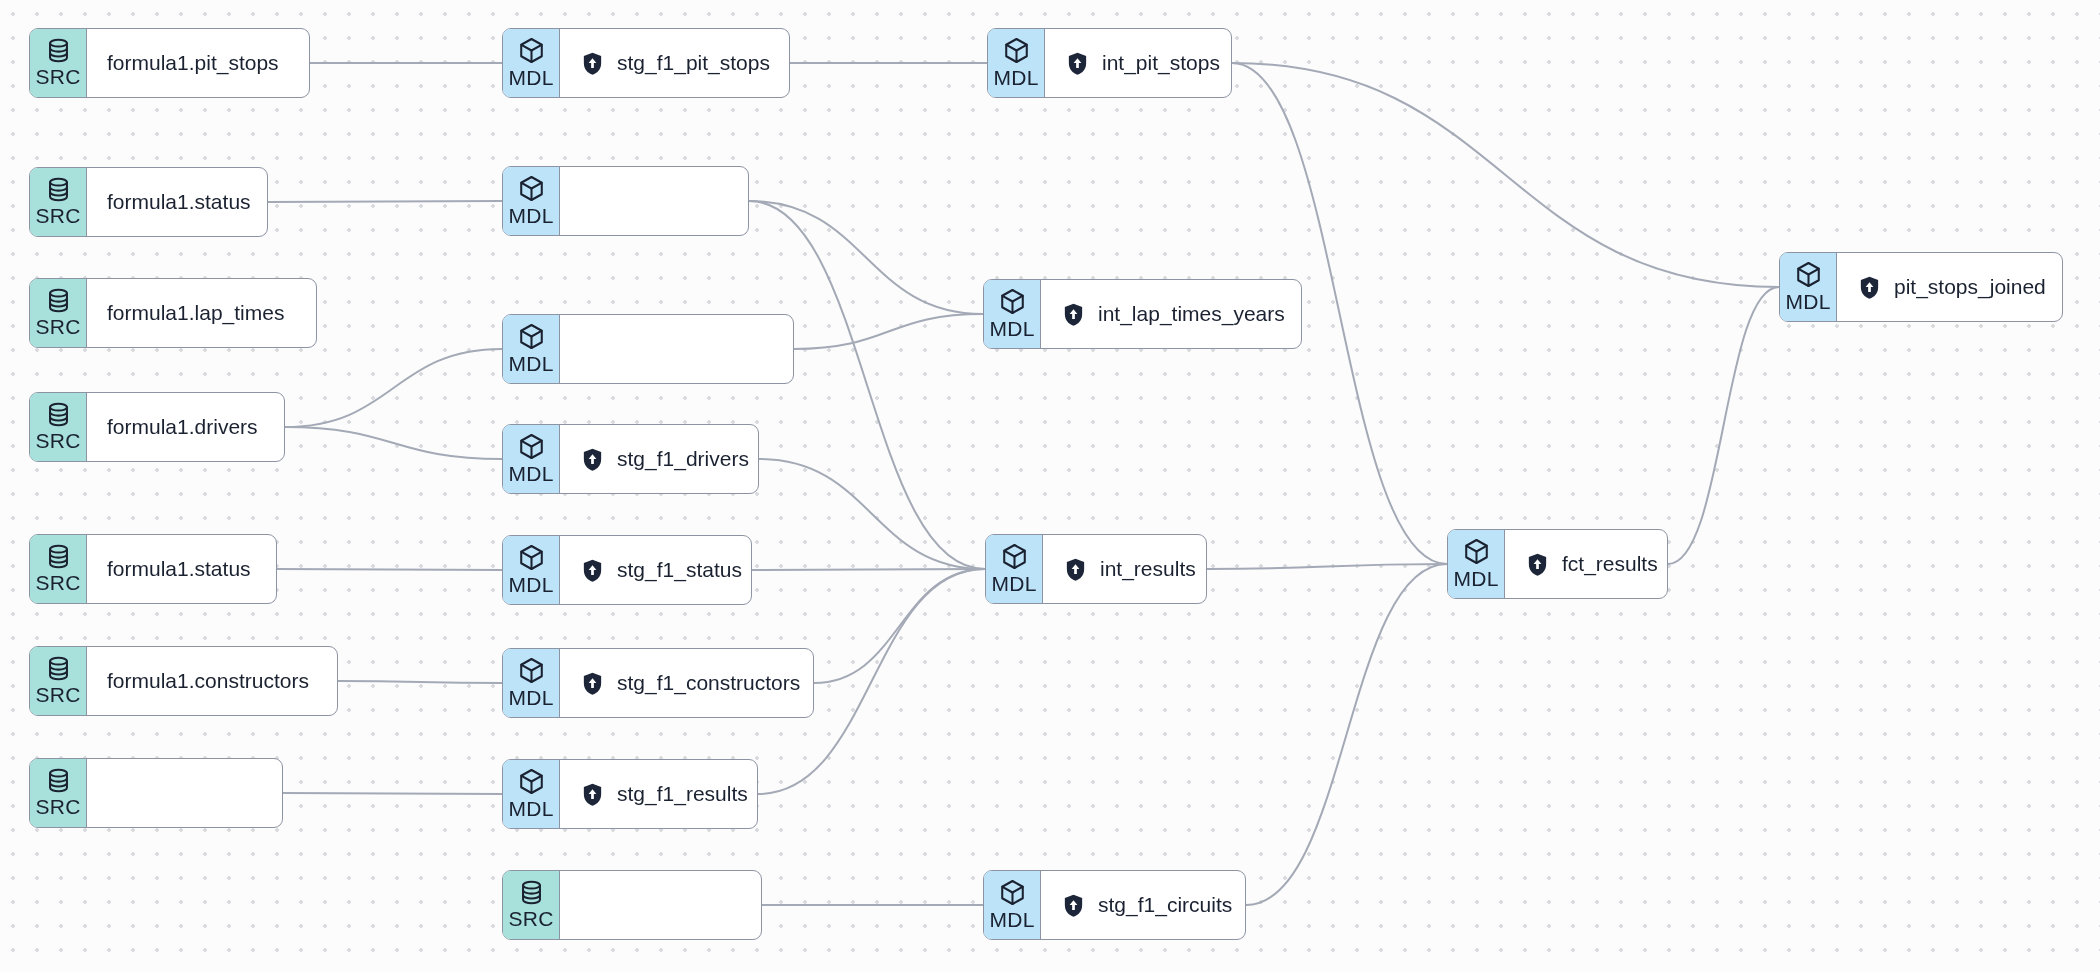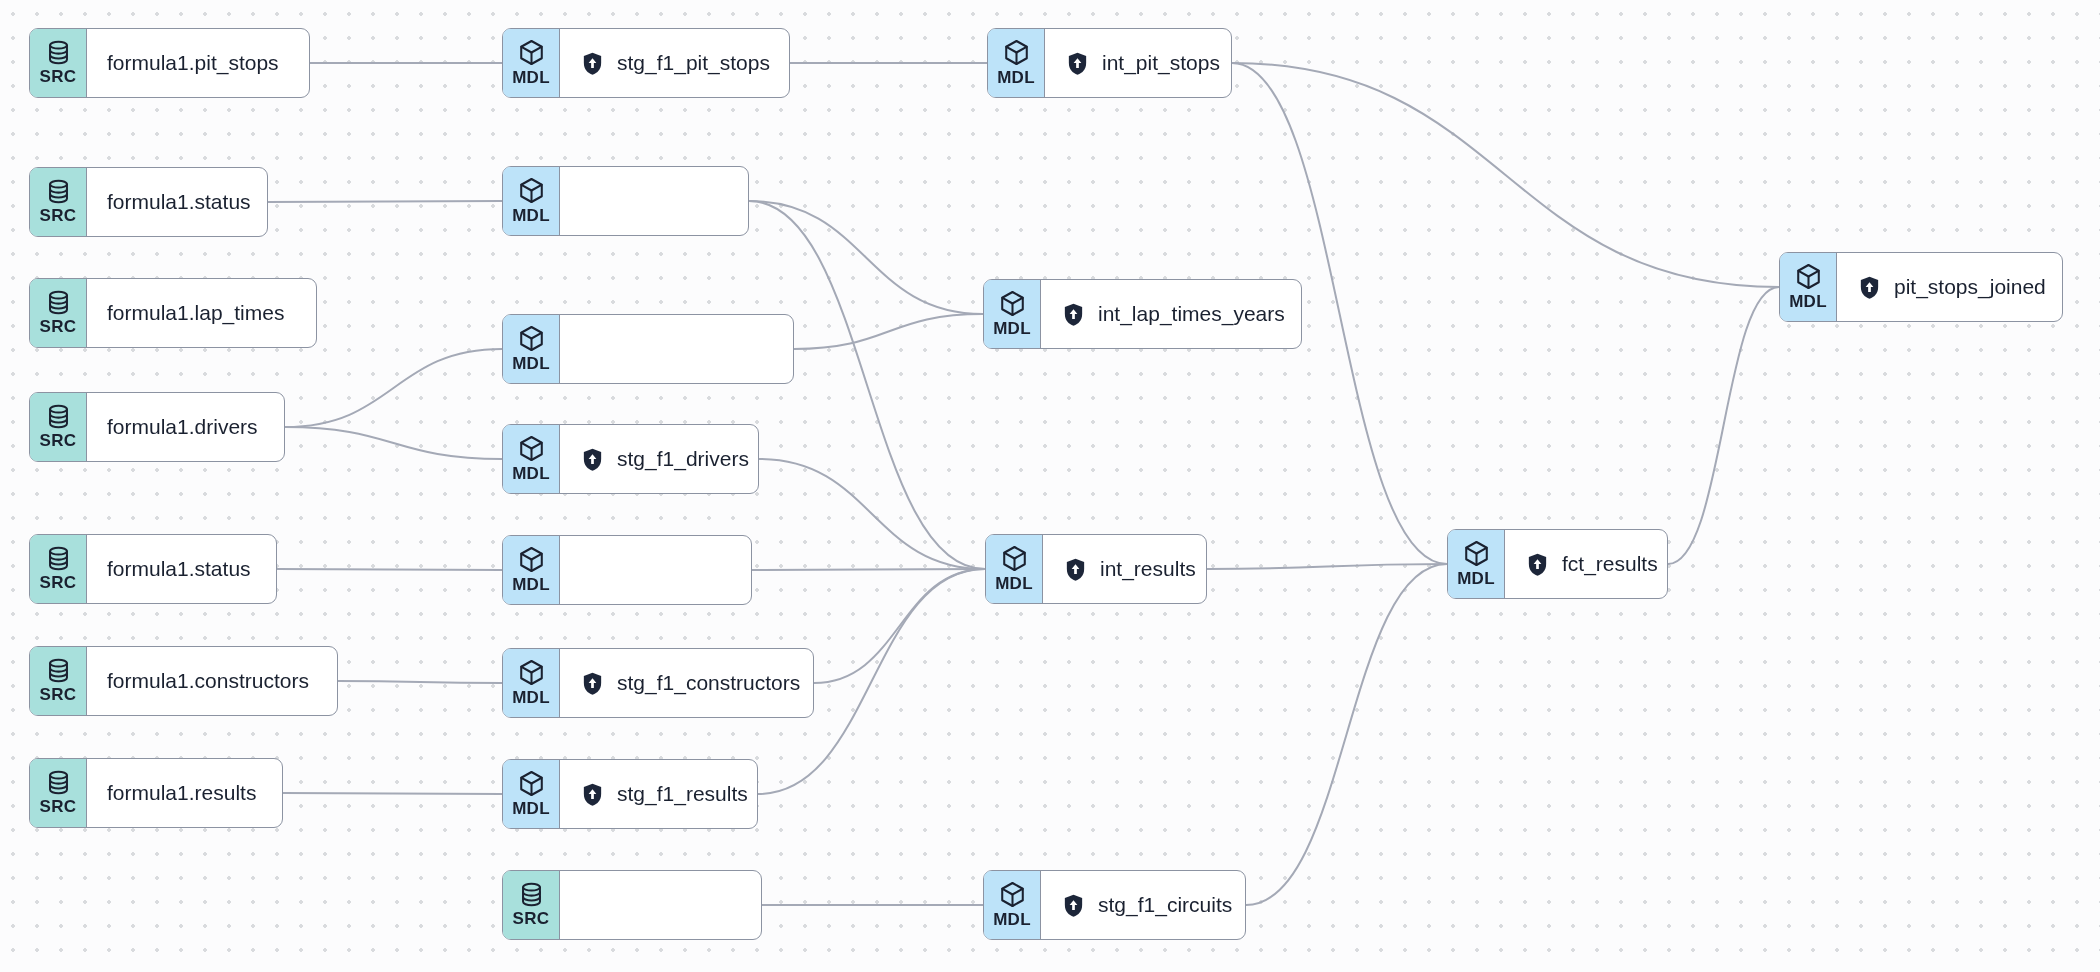--- a/index.html
+++ b/index.html
@@ -19,21 +19,21 @@
     border-radius:9px;
   }
   .badge{
     flex:0 0 56px;display:flex;flex-direction:column;align-items:center;justify-content:center;
     gap:1px;border-right:1.7px solid var(--border,#8c93a2);border-radius:7px 0 0 7px;
     color:var(--text,#1a2130);
   }
   .node.source .badge{background:var(--srcbg,#a8e0dc);}
   .node.model  .badge{background:var(--mdlbg,#bde3f9);}
   .badge-icon{display:flex;line-height:0;}
-  .badge-label{font-size:17px;font-weight:700;letter-spacing:.3px;color:var(--text,#1a2130);}
+  .badge-label{font-size:21px;font-weight:400;letter-spacing:.3px;color:var(--text,#1a2130);}
   .body{flex:1 1 auto;display:flex;align-items:center;padding:0 20px;gap:12px;min-width:0;}
   .shield{display:flex;line-height:0;}
   .label{font-size:21px;color:var(--text,#1a2130);white-space:nowrap;}
 </style>
 </head>
 <body>
 
 <div id="canvas" style="width: 2100px; height: 972px; background-size: 24px 24px;">
   <svg id="edge-layer" xmlns="http://www.w3.org/2000/svg" viewBox="0 0 2100 972" width="2100" height="972">
       <path d="M 310 63 C 406 63, 406 63, 502 63" class="edge"></path>
@@ -165,24 +165,20 @@
       <span class="badge-icon">
           <svg viewBox="0 0 24 24" width="27" height="27" fill="none" stroke="#1a2130" stroke-width="1.8" stroke-linecap="round">
             <ellipse cx="12" cy="5.5" rx="7.5" ry="3"></ellipse>
             <path d="M4.5 5.5 V18.5 C4.5 20.2 7.9 21.5 12 21.5 C16.1 21.5 19.5 20.2 19.5 18.5 V5.5"></path>
             <path d="M4.5 10 C4.5 11.7 7.9 13 12 13 C16.1 13 19.5 11.7 19.5 10"></path>
             <path d="M4.5 14.3 C4.5 16 7.9 17.3 12 17.3 C16.1 17.3 19.5 16 19.5 14.3"></path>
           </svg>
         </span>
       <span class="badge-label">SRC</span>
     </div>
-    <div class="body">
-
-      <span class="label">formula1.results</span>
-    </div>
   </div>
     <div class="node source" style="left: 502px; top: 870px; width: 260px; height: 70px;">
     <div class="badge">
       <span class="badge-icon">
           <svg viewBox="0 0 24 24" width="27" height="27" fill="none" stroke="#1a2130" stroke-width="1.8" stroke-linecap="round">
             <ellipse cx="12" cy="5.5" rx="7.5" ry="3"></ellipse>
             <path d="M4.5 5.5 V18.5 C4.5 20.2 7.9 21.5 12 21.5 C16.1 21.5 19.5 20.2 19.5 18.5 V5.5"></path>
             <path d="M4.5 10 C4.5 11.7 7.9 13 12 13 C16.1 13 19.5 11.7 19.5 10"></path>
             <path d="M4.5 14.3 C4.5 16 7.9 17.3 12 17.3 C16.1 17.3 19.5 16 19.5 14.3"></path>
           </svg>
@@ -260,20 +256,29 @@
     <div class="badge">
       <span class="badge-icon">
           <svg viewBox="0 0 24 24" width="29" height="29" fill="none" stroke="#1a2130" stroke-width="1.7" stroke-linejoin="round" stroke-linecap="round">
             <path d="M12 2.5 L20.5 7.25 V16.75 L12 21.5 L3.5 16.75 V7.25 Z"></path>
             <path d="M3.7 7.3 L12 12 L20.3 7.3"></path>
             <path d="M12 12 V21.3"></path>
           </svg>
         </span>
       <span class="badge-label">MDL</span>
     </div>
+    <div class="body">
+      <span class="shield">
+          <svg viewBox="0 0 24 24" width="25" height="25">
+            <path fill="#1d2639" d="M12 1.6 L20.3 4.8 V11.4 C20.3 17.3 16.8 21 12 22.8 C7.2 21 3.7 17.3 3.7 11.4 V4.8 Z"></path>
+            <path fill="#ffffff" d="M12 7 L15.7 11.6 H13.3 V16.4 H10.7 V11.6 H8.3 Z"></path>
+          </svg>
+        </span>
+      <span class="label">stg_f1_status</span>
+    </div>
   </div>
     <div class="node model" style="left: 502px; top: 648px; width: 312px; height: 70px;">
     <div class="badge">
       <span class="badge-icon">
           <svg viewBox="0 0 24 24" width="29" height="29" fill="none" stroke="#1a2130" stroke-width="1.7" stroke-linejoin="round" stroke-linecap="round">
             <path d="M12 2.5 L20.5 7.25 V16.75 L12 21.5 L3.5 16.75 V7.25 Z"></path>
             <path d="M3.7 7.3 L12 12 L20.3 7.3"></path>
             <path d="M12 12 V21.3"></path>
           </svg>
         </span>

